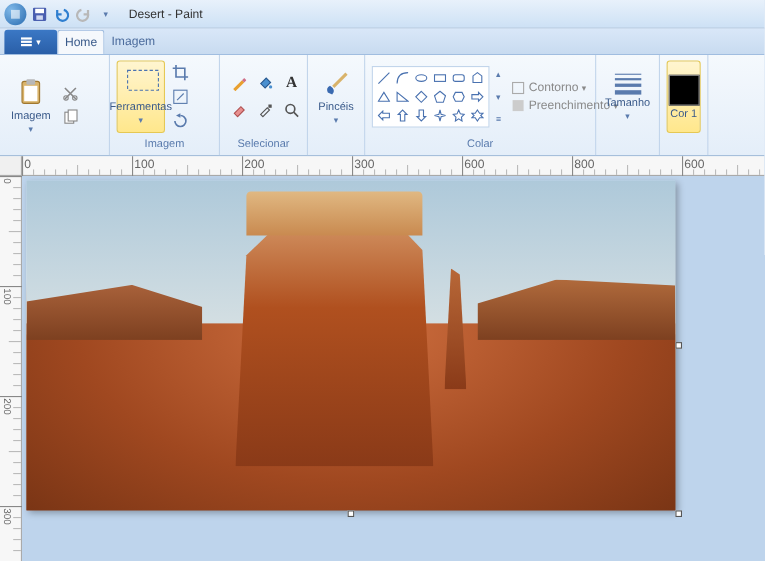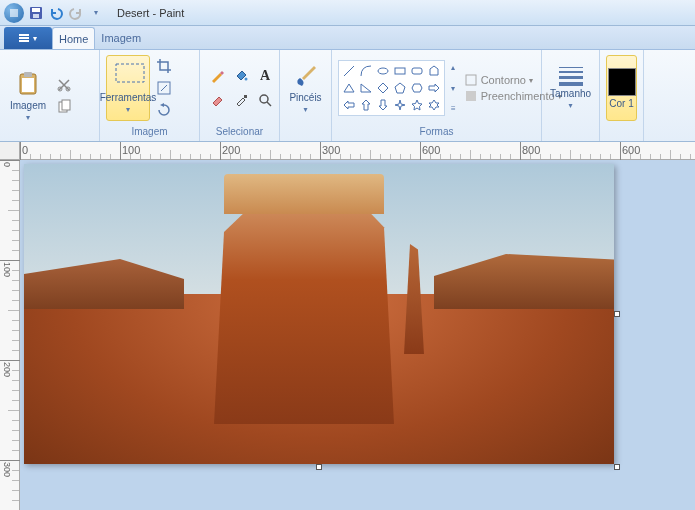--- a/index.html
+++ b/index.html
@@ -352,21 +352,21 @@
         </div>
         <div class="opt-row">
           <svg width="14" height="14">
               <rect x="2" y="2" width="10" height="10" fill="#ccc"></rect>
             </svg>
           <span>Preenchimento</span>
           <span class="chev">▾</span>
         </div>
       </div>
     </div>
-    <div class="group-label">Formas</div>
+    <div class="group-label">Colar</div>
   </div>
 
   <div class="group" style="width:58px;">
     <div class="group-body" style="justify-content:center;">
       <div class="big-btn">
         <div class="size-lines">
             <div></div>
             <div></div>
             <div></div>
             <div></div>

